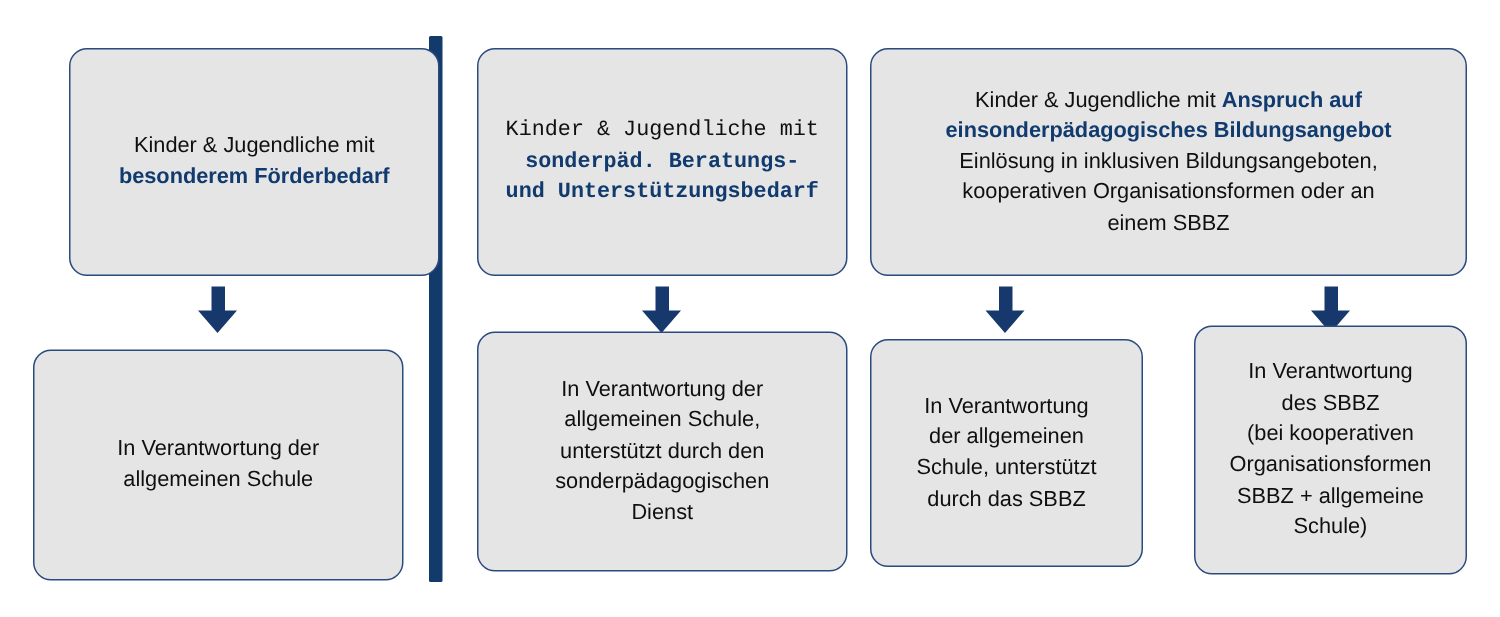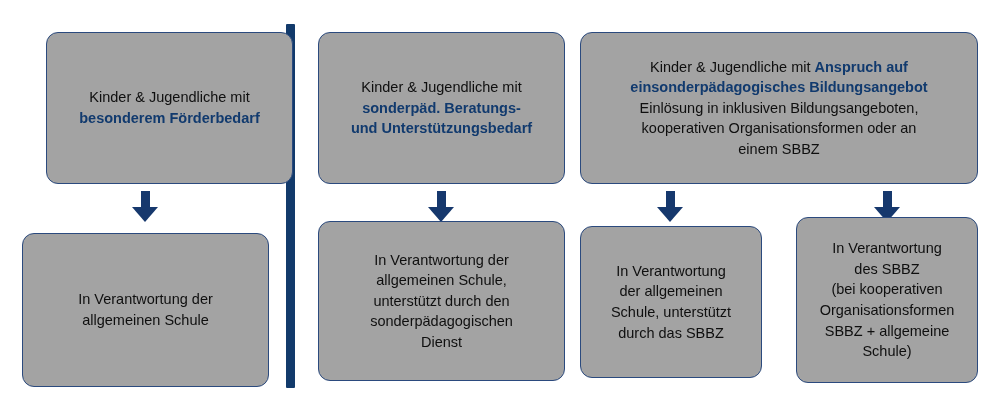--- a/index.html
+++ b/index.html
@@ -21,21 +21,21 @@
   .divider {
     position: absolute;
     background: #123a6b;
     border-radius: 1px;
   }
   .box {
     position: absolute;
     box-sizing: border-box;
     border: 1.5px solid #2b4a7e;
     border-radius: 12px;
-    background: #a3a3a3;
+    background: #e5e5e5;
     display: flex;
     align-items: center;
     justify-content: center;
     text-align: center;
     padding: 6px 10px;
   }
   .box .txt {
     display: block;
     width: 100%;
     line-height: 1.42;
@@ -72,21 +72,21 @@
 
 <div id="canvas">
 
   <div class="divider" style="left:286px; top:24px; width:9px; height:364px;"></div>
 
   <div class="box" style="left:22px; top:32px; width:247px; height:152px;margin-left:24px;">
     <span class="txt"><span>Kinder &amp; Jugendliche mit</span>
 <span class="hl">besonderem Förderbedarf</span></span>
   </div>
 
-  <div class="box" style="left:318px; top:32px; width:247px; height:152px;">
+  <div class="box" style="left:318px; top:32px; width:247px; height:152px;font-family:Liberation Mono, monospace;">
     <span class="txt"><span>Kinder &amp; Jugendliche mit</span>
 <span class="hl">sonderpäd. Beratungs-</span>
 <span class="hl">und Unterstützungsbedarf</span></span>
   </div>
 
   <div class="box" style="left:580px; top:32px; width:398px; height:152px;">
     <span class="txt"><span>Kinder &amp; Jugendliche mit </span><span class="hl">Anspruch auf ein</span><span class="hl">sonderpädagogisches Bildungsangebot</span>
 <span>Einlösung in inklusiven Bildungsangeboten,</span>
 <span>kooperativen Organisationsformen oder an</span>
 <span>einem SBBZ</span></span>

